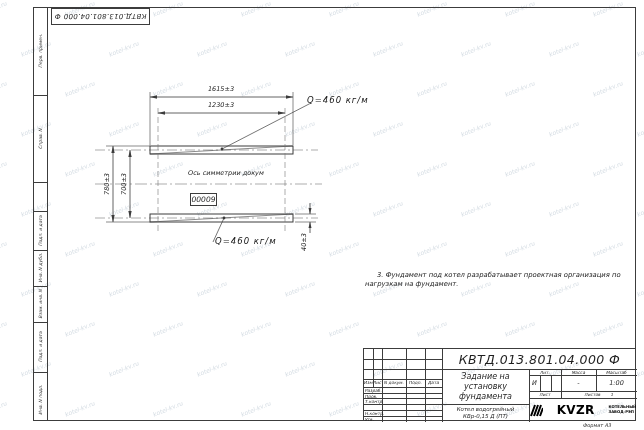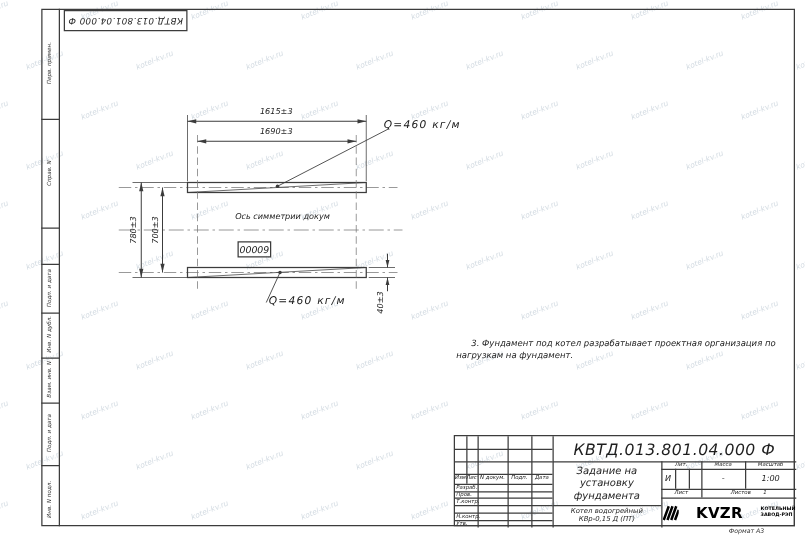--- a/index.html
+++ b/index.html
@@ -203,21 +203,21 @@
     <polygon points="310,214 308.5,208 311.5,208" fill="#3c3c3c"></polygon>
     <polygon points="310,222 308.5,228 311.5,228" fill="#3c3c3c"></polygon>
 
     <circle cx="222" cy="149" r="1.4" fill="#3c3c3c"></circle>
     <line x1="222" y1="149" x2="311" y2="103" stroke="#3c3c3c" stroke-width="0.7"></line>
     <circle cx="224" cy="218" r="1.4" fill="#3c3c3c"></circle>
     <line x1="224" y1="218" x2="213" y2="242" stroke="#3c3c3c" stroke-width="0.7"></line>
   </svg>
 
   <div class="dimtxt ctr" style="left:186px;top:85px;width:70px;font-style:italic;">1615±3</div>
-  <div class="dimtxt ctr" style="left:186px;top:101px;width:70px;">1690±3</div>
+  <div class="dimtxt ctr" style="left:186px;top:101px;width:70px;">1230±3</div>
   <div class="dimtxt dimrot" style="left:107px;top:184px;">780±3</div>
   <div class="dimtxt dimrot" style="left:124px;top:184px;">700±3</div>
   <div class="dimtxt dimrot" style="left:304px;top:242px;">40±3</div>
   <div class="qlabel" style="left:307px;top:95px;">Q=460 кг/м</div>
   <div class="qlabel" style="left:215px;top:236px;">Q=460 кг/м</div>
   <div class="dimtxt ctr" style="left:182px;top:169px;width:88px;font-size:6.5px;">Ось симметрии докум</div>
   <div id="level-box" class="ctr">00009</div>
 
   <div id="notes">
     <p>3. Фундамент под котел разрабатывает проектная организация по нагрузкам на фундамент.</p>

